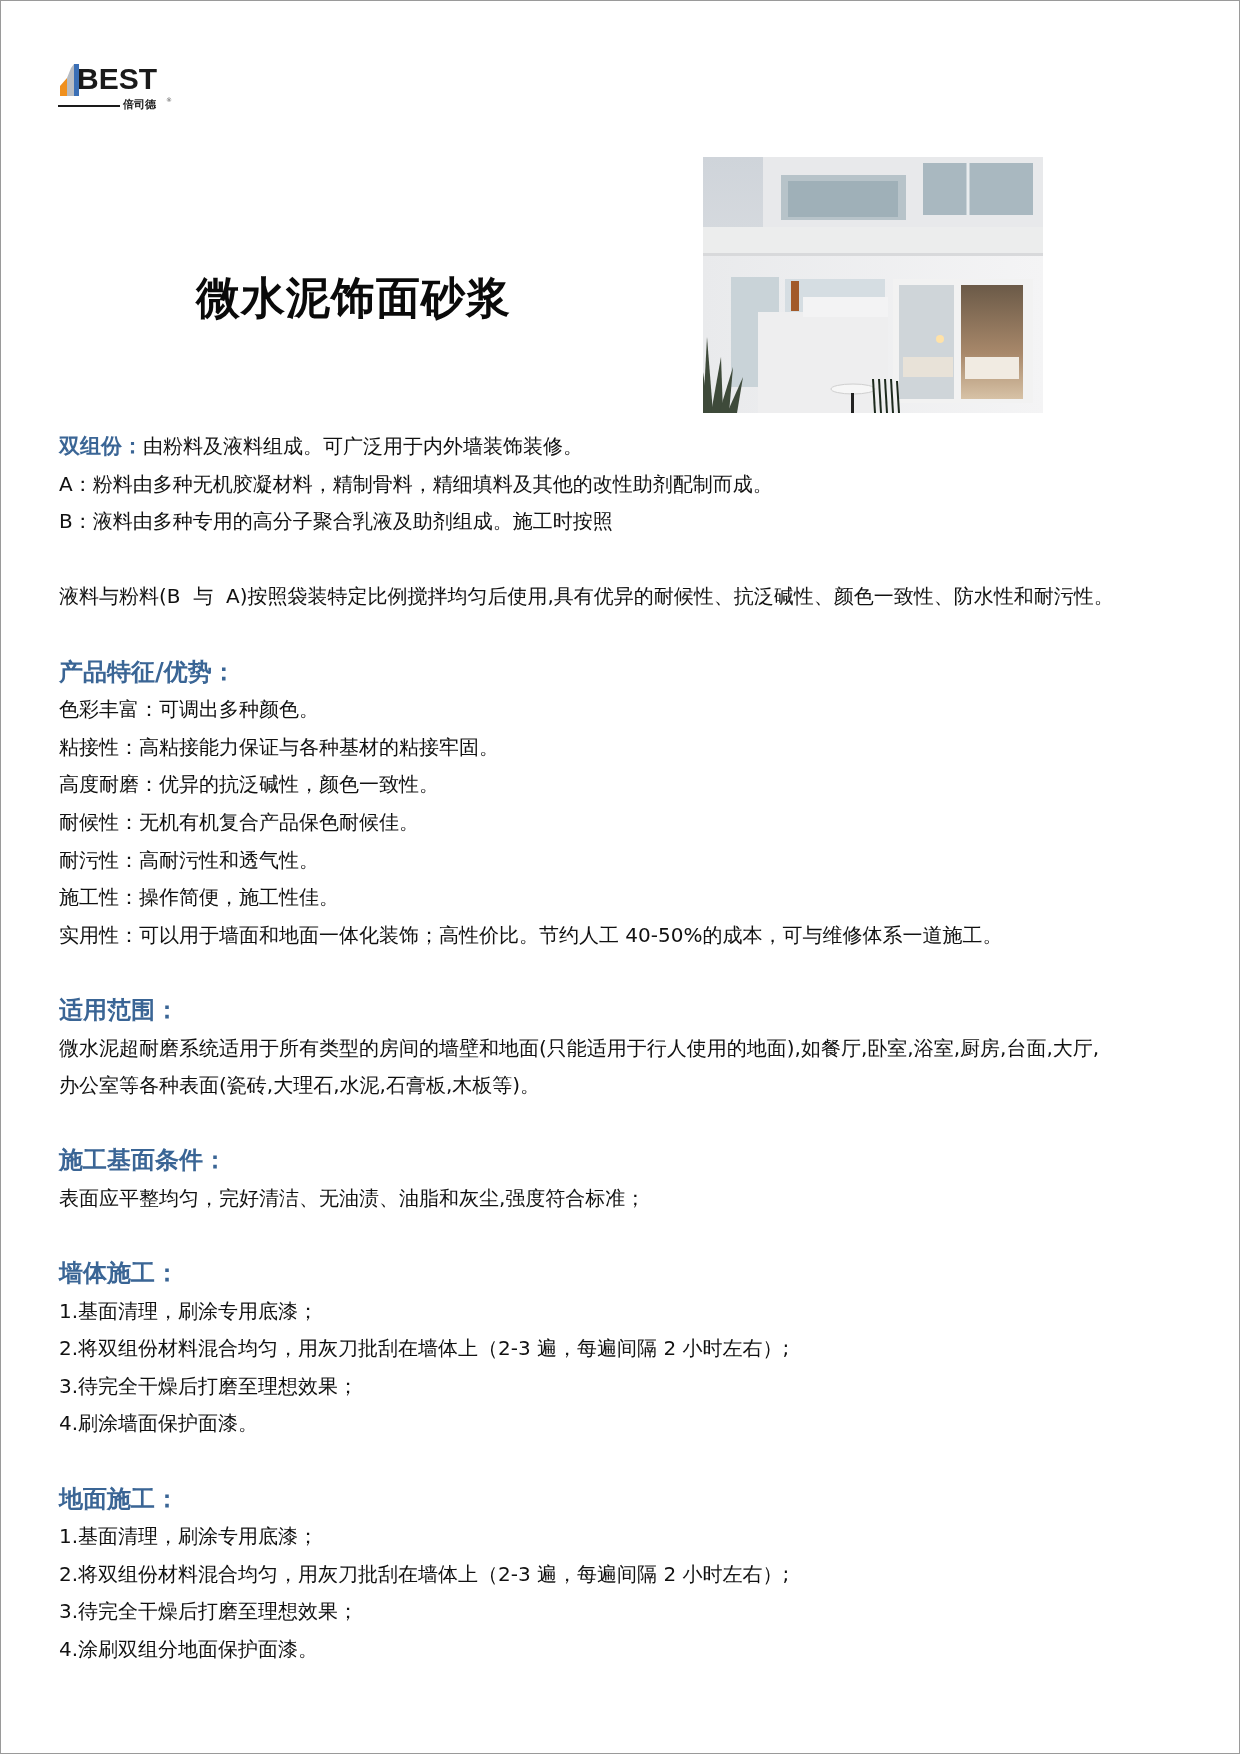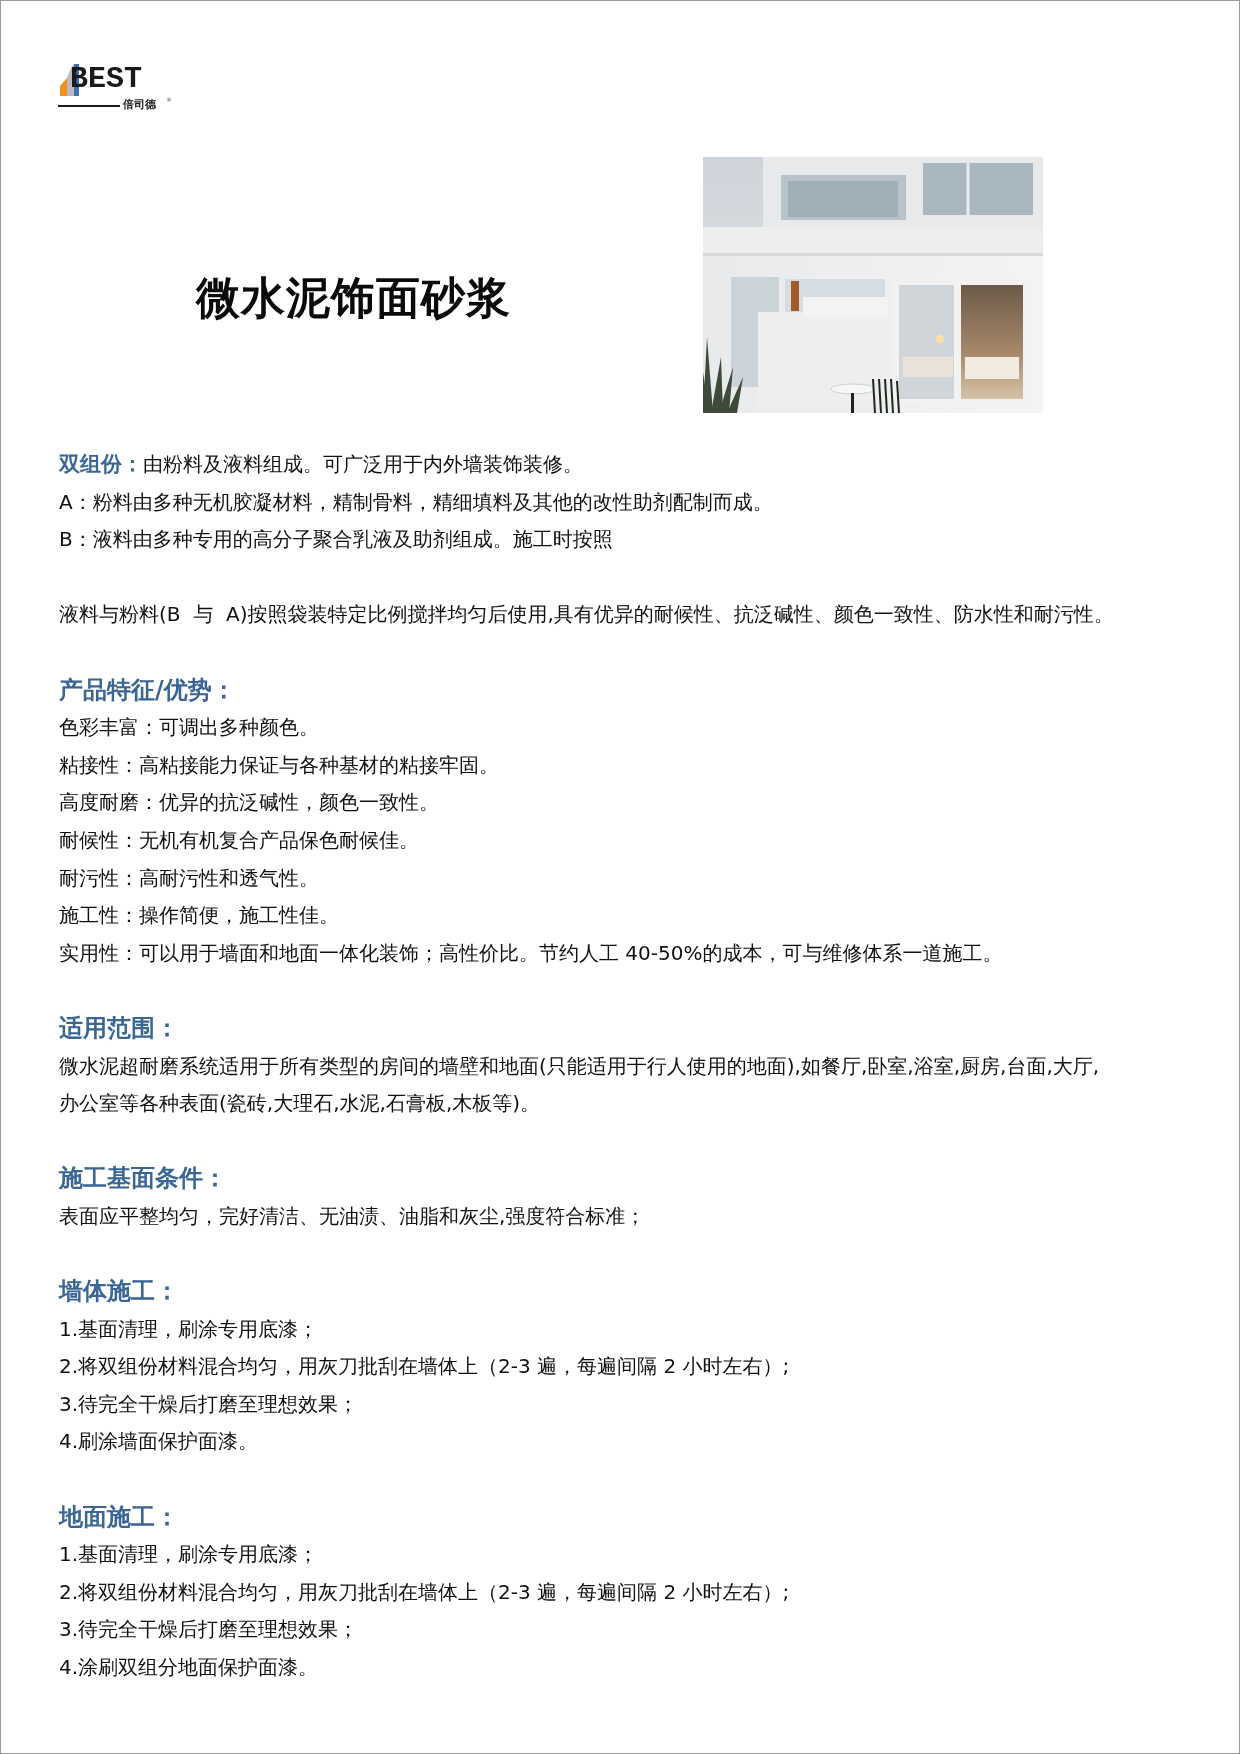--- a/index.html
+++ b/index.html
@@ -26,23 +26,23 @@
     .logo {
       position: absolute;
       left: 58px;
       top: 64px;
       width: 120px;
       height: 50px;
     }
     .logo svg { display: block; }
     .logo-text {
       position: absolute;
-      left: 12px;
+      left: 19px;
       top: -2px;
-      font-family: Liberation Mono, monospace;
+      font-family: Liberation Sans, sans-serif;
       font-size: 30px;
       font-weight: bold;
       letter-spacing: 0px;
       color: #1a1a1a;
       line-height: 34px;
     }
     .logo-line {
       position: absolute;
       left: 0px;
       top: 41px;
@@ -84,21 +84,21 @@
       top: 157px;
       width: 340px;
       height: 256px;
       overflow: hidden;
       background: #e6e8ea;
     }
     
     .content {
       position: absolute;
       left: 59px;
-      top: 446px;
+      top: 428px;
       width: 1130px;
       font-size: 20px;
       line-height: 37.6px;
     }
     .line {
       white-space: nowrap;
       height: 37.6px;
     }
     .heading {
       color: #3a6595;

